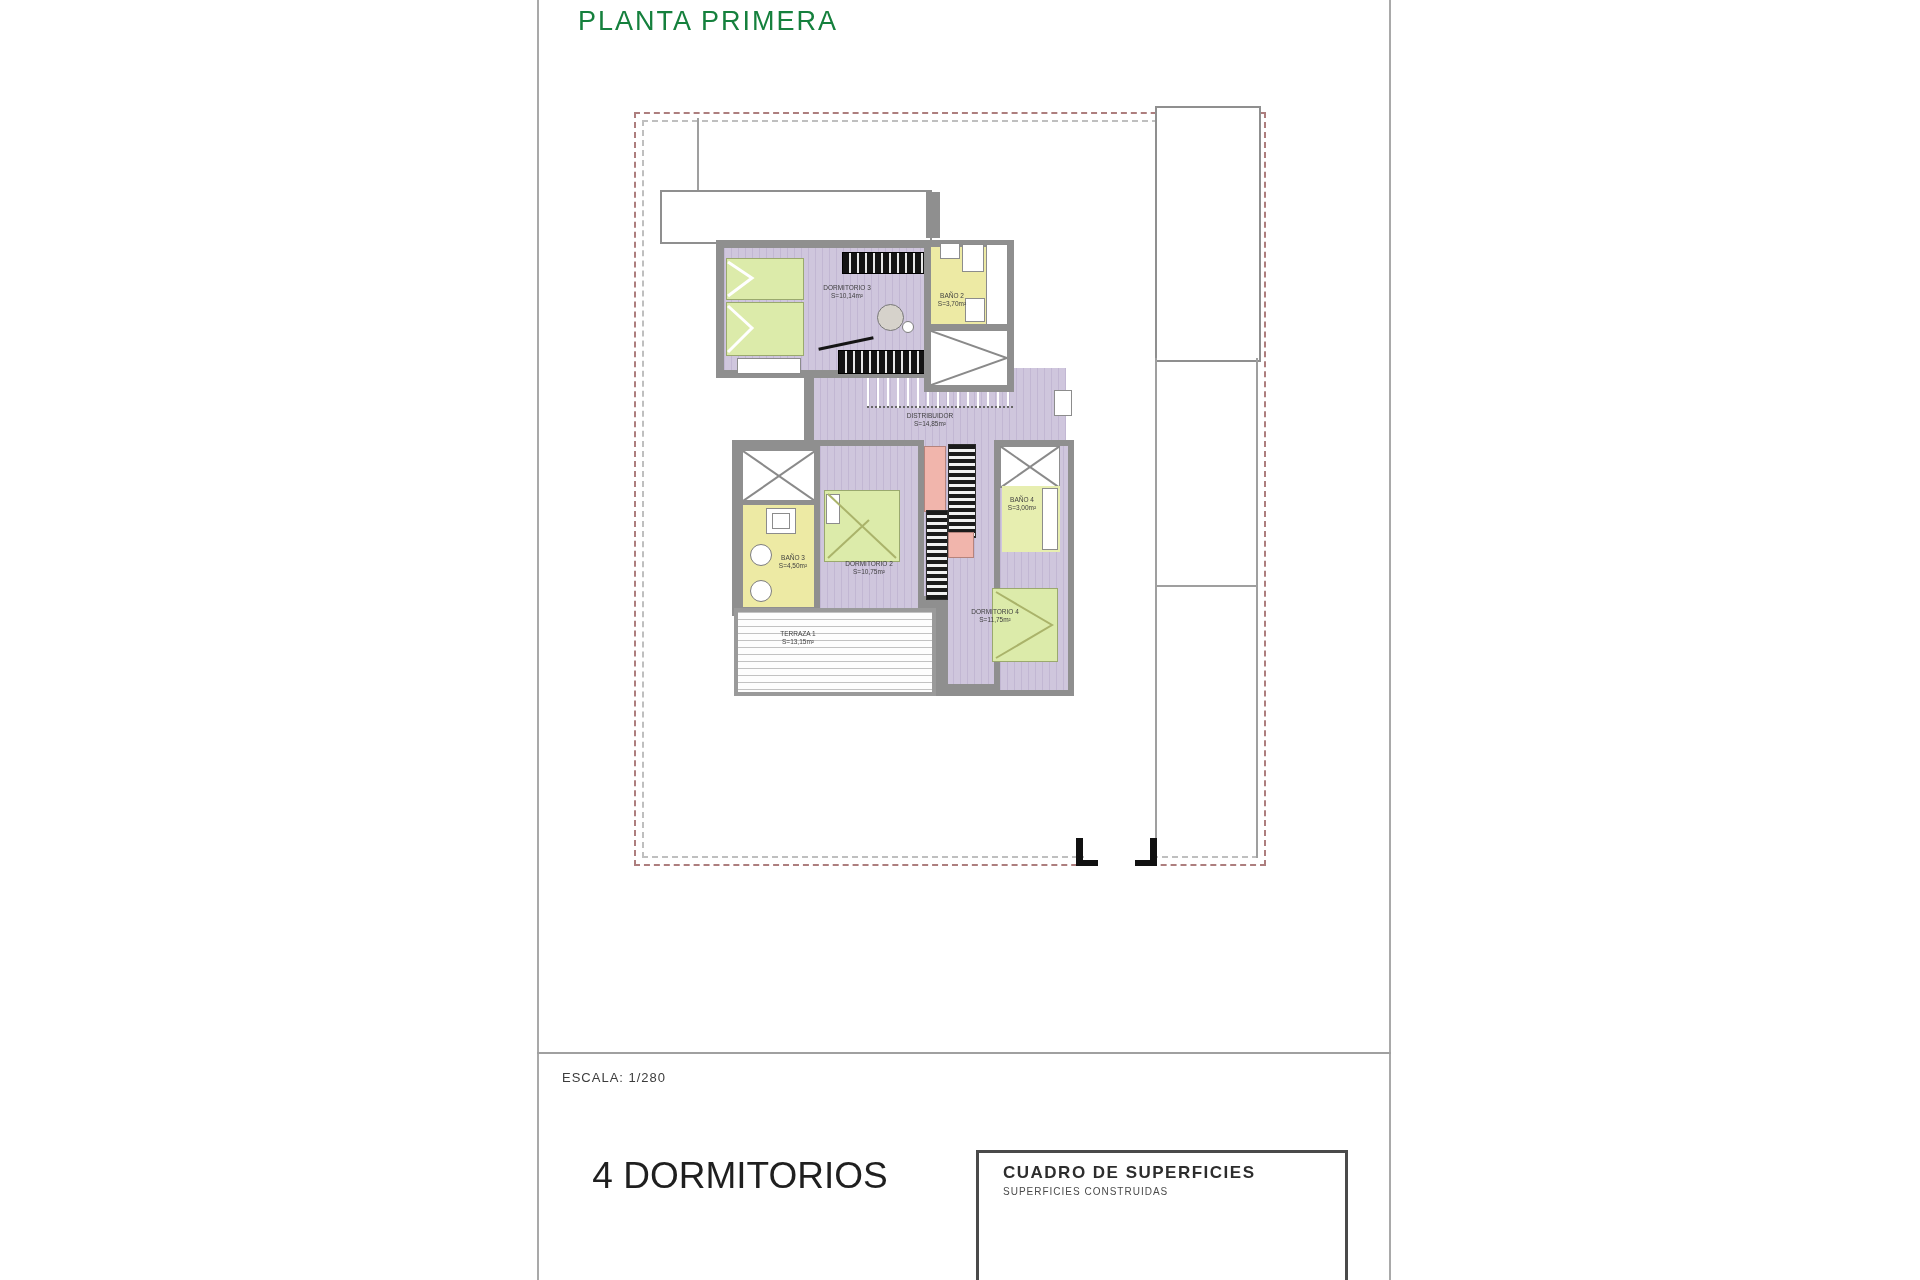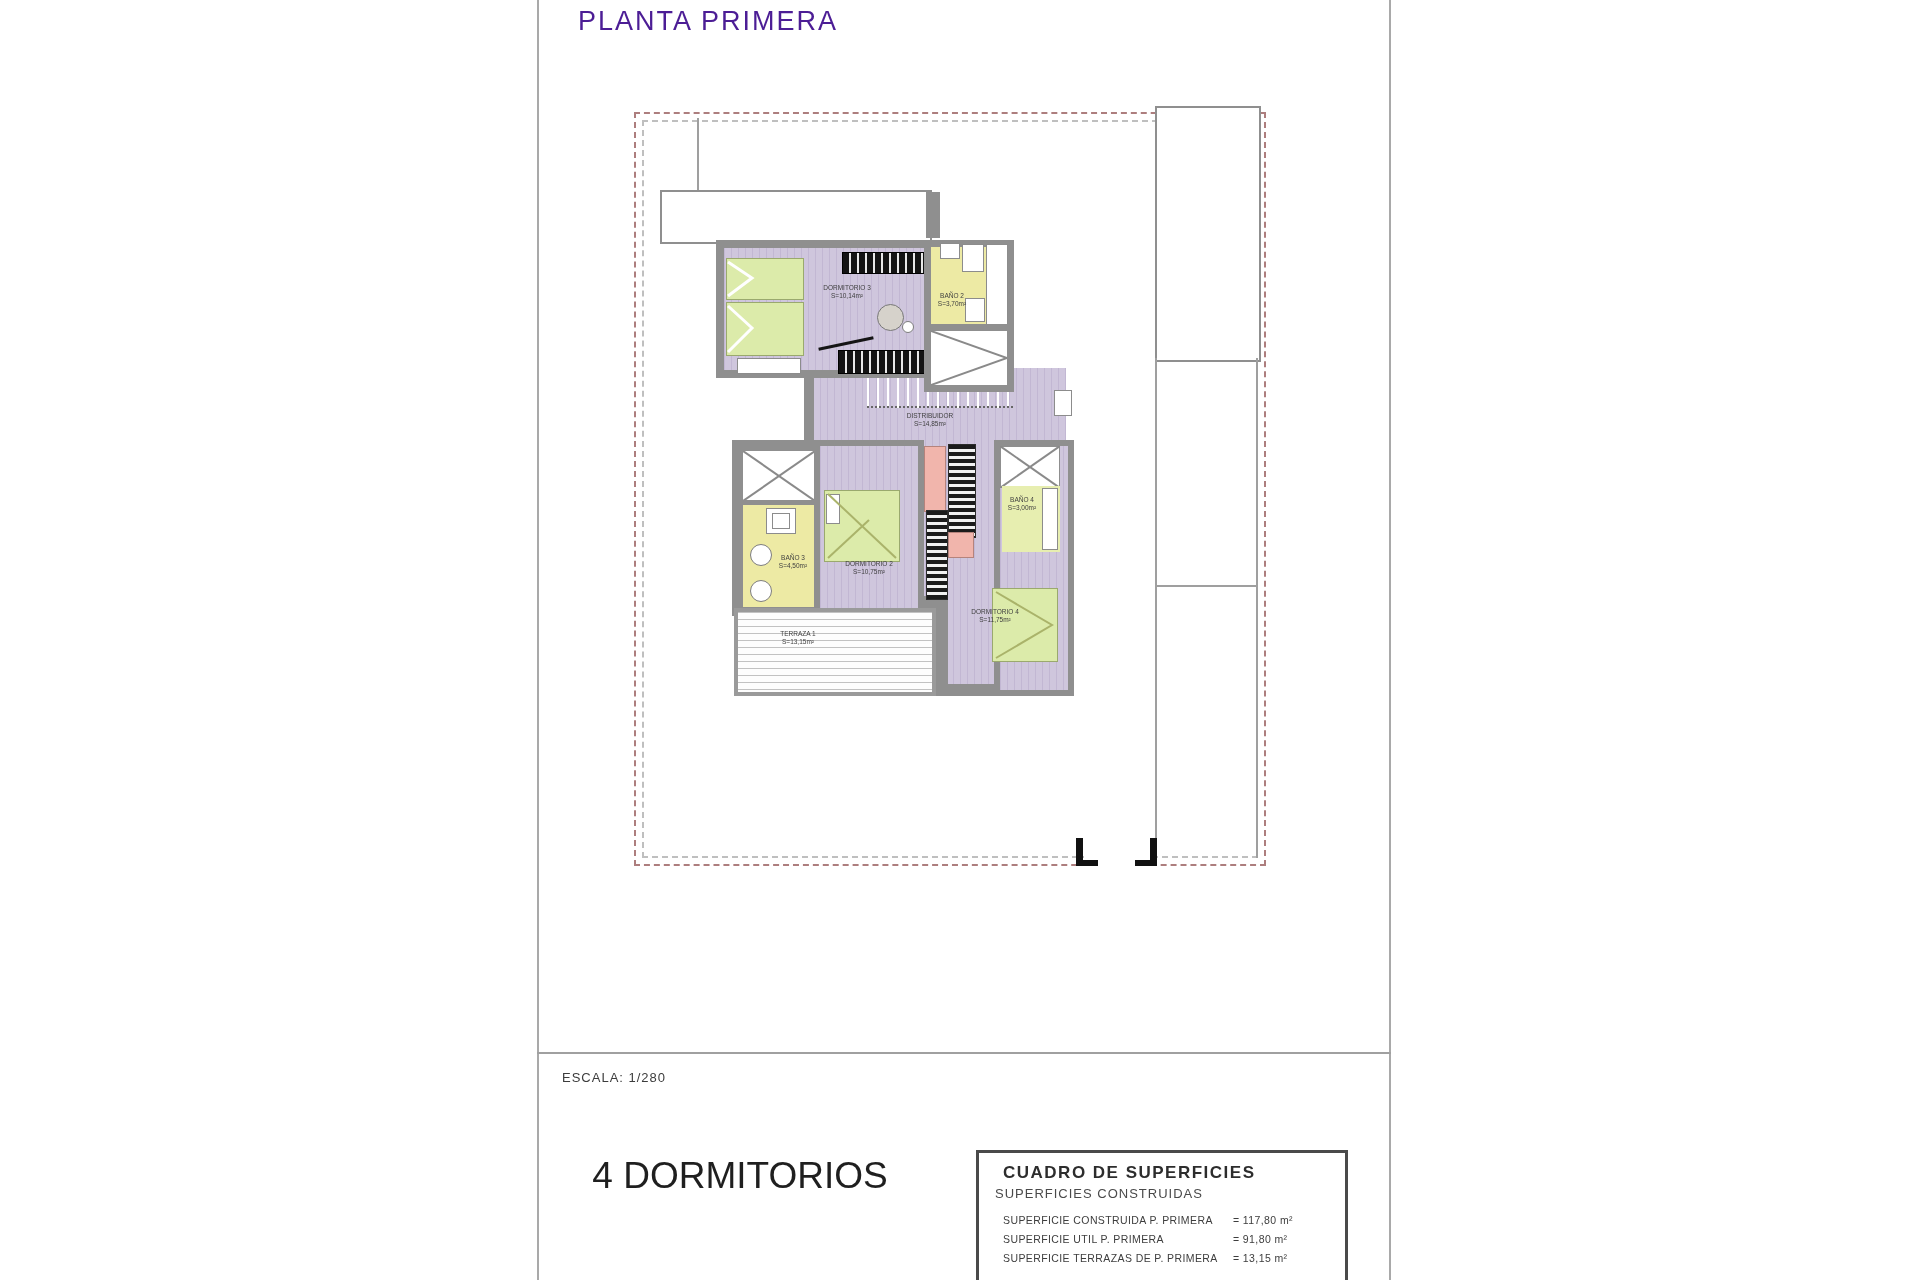--- a/index.html
+++ b/index.html
@@ -4,21 +4,21 @@
 <style>
   html,body{margin:0;padding:0;background:#ffffff;}
   body{width:1920px;height:1280px;position:relative;overflow:hidden;
        font-family:"Liberation Sans", sans-serif;color:#3a3a3a;}
   .abs{position:absolute;}
   
   .vline{position:absolute;width:2px;background:#a9a9a9;}
   .hline{position:absolute;height:2px;background:#a0a0a0;}
   .thinline{position:absolute;background:#9f9f9f;}
   
-  .sheet-title{position:absolute;left:578px;top:6px;font-size:27px;letter-spacing:2px;color:#4c1d95;}
+  .sheet-title{position:absolute;left:578px;top:6px;font-size:27px;letter-spacing:2px;color:#15803d;}
   
   .dash-outer{position:absolute;left:634px;top:112px;width:628px;height:750px;border:2px dashed #ad7e7e;}
   .dash-inner{position:absolute;left:642px;top:120px;width:612px;height:734px;border:2px dashed #bfbfbf;}
   .outline-box{position:absolute;background:#ffffff;border:2px solid #8f8f8f;}
   
   .wall{position:absolute;background:#8f8f8f;}
   .room{position:absolute;box-sizing:border-box;}
   .floor-lav{background:#cfc6dd;background-image:repeating-linear-gradient(90deg,#c2b7d3 0 1px,transparent 1px 7px);}
   .floor-yel{background:#edeaa4;}
   .floor-grn{background:#dcebaa;border:1px solid #9aa96e;box-sizing:border-box;}
@@ -35,21 +35,21 @@
   .xsvg{position:absolute;}
   .darkbar{position:absolute;background:#151515;}
   
   .escala{position:absolute;left:562px;top:1070px;font-size:13px;color:#3c3c3c;letter-spacing:1px;}
   .modelo{position:absolute;left:555px;top:1152px;width:370px;text-align:center;color:#1f1f1f;}
   .modelo .l1{font-size:37px;}
   .modelo .l2{font-size:39px;font-weight:bold;margin-top:3px;}
   .modelo .l3{font-size:37px;margin-top:3px;}
   .cuadro{position:absolute;left:976px;top:1150px;width:372px;height:140px;border:3px solid #4a4a4a;box-sizing:border-box;background:#fff;}
   .cuadro-title{font-size:17px;font-weight:bold;letter-spacing:1.5px;color:#2d2d2d;margin:10px 0 0 24px;}
-  .cuadro-sub{font-size:13px;letter-spacing:1px;color:#4a4a4a;margin:3px 0 0 16px;}
+  .cuadro-sub{font-size:10px;letter-spacing:1px;color:#4a4a4a;margin:3px 0 0 24px;}
   .cuadro-rows{margin:13px 24px 0 24px;}
   .crow{display:flex;font-size:10.5px;letter-spacing:.4px;color:#3d3d3d;margin-bottom:7px;}
   .crow .lbl{flex:1;}
   .crow .val{width:88px;text-align:left;}
   .gatepost{position:absolute;background:#111;}
 </style>
 </head>
 <body>
 
 <div class="vline" style="left:537px;top:0;height:1280px;"></div>
@@ -185,27 +185,13 @@
 
 <div class="escala">ESCALA: 1/280</div>
 
 <div class="modelo">
   <div class="l3">4 DORMITORIOS</div>
 </div>
 
 <div class="cuadro">
   <div class="cuadro-title">CUADRO DE SUPERFICIES</div>
   <div class="cuadro-sub">SUPERFICIES CONSTRUIDAS</div>
-  <div class="cuadro-rows">
-    <div class="crow">
-      <span class="lbl">SUPERFICIE CONSTRUIDA P. PRIMERA</span>
-      <span class="val">= 117,80 m²</span>
-    </div>
-    <div class="crow">
-      <span class="lbl">SUPERFICIE UTIL P. PRIMERA</span>
-      <span class="val">= 91,80 m²</span>
-    </div>
-    <div class="crow">
-      <span class="lbl">SUPERFICIE TERRAZAS DE P. PRIMERA</span>
-      <span class="val">= 13,15 m²</span>
-    </div>
-  </div>
 </div>
 
 </body></html>

